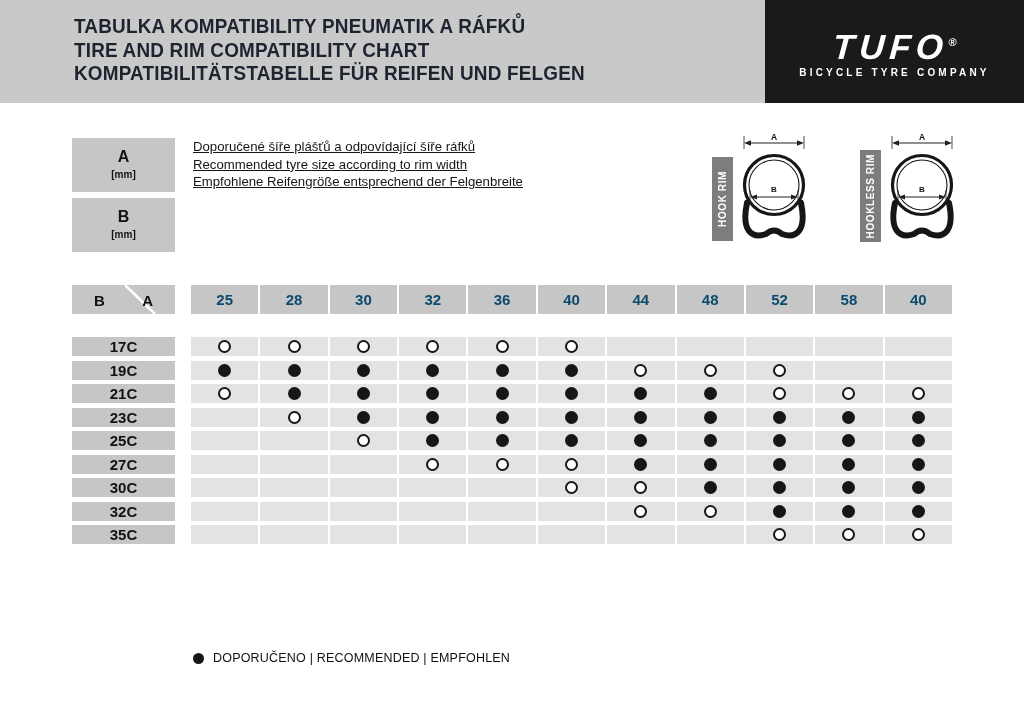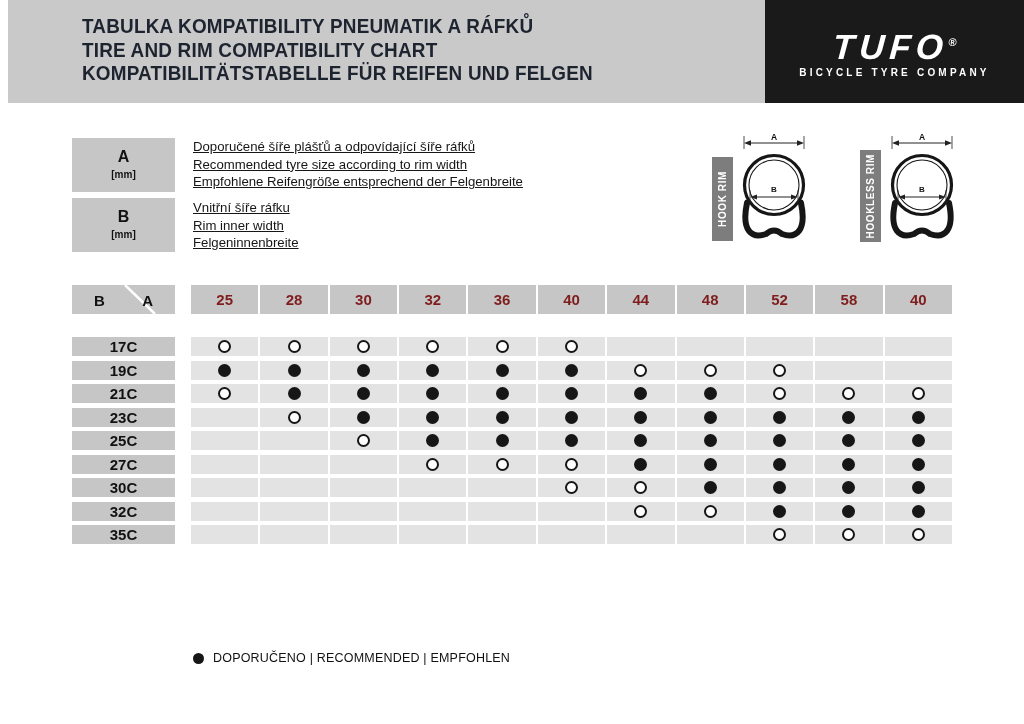--- a/index.html
+++ b/index.html
@@ -1,21 +1,21 @@
 <!DOCTYPE html>
 <html><head>
 <meta charset="utf-8">
 <style>
   html,body{margin:0;padding:0;background:#fff;}
   .page{
     position:relative;width:1024px;height:724px;background:#ffffff;
     font-family:"Liberation Sans",sans-serif;overflow:hidden;color:#161616;
   }
   
-  .band{position:absolute;left:8px;top:0;width:765px;height:103px;background:#c9c9c9;}
+  .band{position:absolute;left:0;top:0;width:765px;height:103px;background:#c9c9c9;}
   .titles{
     position:absolute;left:74px;top:15px;font-weight:bold;font-size:19.5px;
     line-height:23.5px;color:#1d2430;letter-spacing:0.2px;
     transform:scaleX(0.97);transform-origin:left top;white-space:nowrap;
   }
   .logo-box{
     position:absolute;left:765px;top:0;width:259px;height:103px;background:#1a1a1a;
     display:flex;flex-direction:column;align-items:center;justify-content:center;gap:4px;
   }
   .logo-brand{
@@ -50,21 +50,21 @@
   .corner,.rlabel{
     width:103px;flex:none;margin-right:16px;background:#c6c6c6;
     display:flex;align-items:center;justify-content:center;
     font-weight:bold;font-size:15px;color:#111;position:relative;
   }
   .corner .b-lab{position:absolute;left:22px;top:50%;transform:translateY(-50%);}
   .corner .a-lab{position:absolute;right:22px;top:50%;transform:translateY(-50%);}
   .corner svg{position:absolute;left:0;top:0;width:100%;height:100%;}
   .cells{display:flex;flex:1;gap:2px;}
   .hcell,.dcell{flex:1;display:flex;align-items:center;justify-content:center;}
-  .hcell{background:#c6c6c6;font-weight:bold;font-size:15px;color:#7f1d1d;text-align:center;}
+  .hcell{background:#c6c6c6;font-weight:bold;font-size:15px;color:#0c4a6e;text-align:center;}
   .dcell{background:#e3e3e3;}
   .dot{width:13px;height:13px;border-radius:50%;box-sizing:border-box;}
   .dot-filled{background:#161616;}
   .dot-open{background:#fff;border:2px solid #161616;}
   
   .marks{position:absolute;left:193px;top:651px;display:flex;flex-direction:column;gap:3px;}
   .mark-item{display:flex;align-items:center;gap:9px;font-weight:normal;font-size:12.5px;color:#111;letter-spacing:0.2px;}
   .mark-item .dot{width:11px;height:11px;}
 </style>
 </head>
@@ -89,25 +89,20 @@
     <div class="unit">[mm]</div>
   </div>
   <div class="key-text" style="top:138px;">
     <div>Doporučené šíře plášťů a odpovídající šíře ráfků</div>
     <div>Recommended tyre size according to rim width</div>
     <div>Empfohlene Reifengröße entsprechend der Felgenbreite</div>
   </div>
   <div class="key-box" style="top:198px;">
     <div class="sym">B</div>
     <div class="unit">[mm]</div>
-  </div>
-  <div class="key-text" style="top:199px;">
-    <div>Vnitřní šíře ráfku</div>
-    <div>Rim inner width</div>
-    <div>Felgeninnenbreite</div>
   </div>
 
   <div class="rim-bar" style="left:712px;top:157px;height:84px;">
     <span>HOOK RIM</span>
   </div>
   <svg class="rim-svg" style="left:734px;top:133px;" width="80" height="115" viewBox="0 0 80 115">
     <path d="M13,70 C7,98 18,106 32,101 Q40,94 48,101 C62,106 73,98 67,70" fill="none" stroke="#161616" stroke-width="6" stroke-linecap="round"></path>
     <circle cx="13" cy="69" r="2.4" fill="#161616"></circle>
     <circle cx="67" cy="69" r="2.4" fill="#161616"></circle>
     <circle cx="40" cy="52" r="29.5" fill="#ffffff" stroke="#161616" stroke-width="3.2"></circle>

